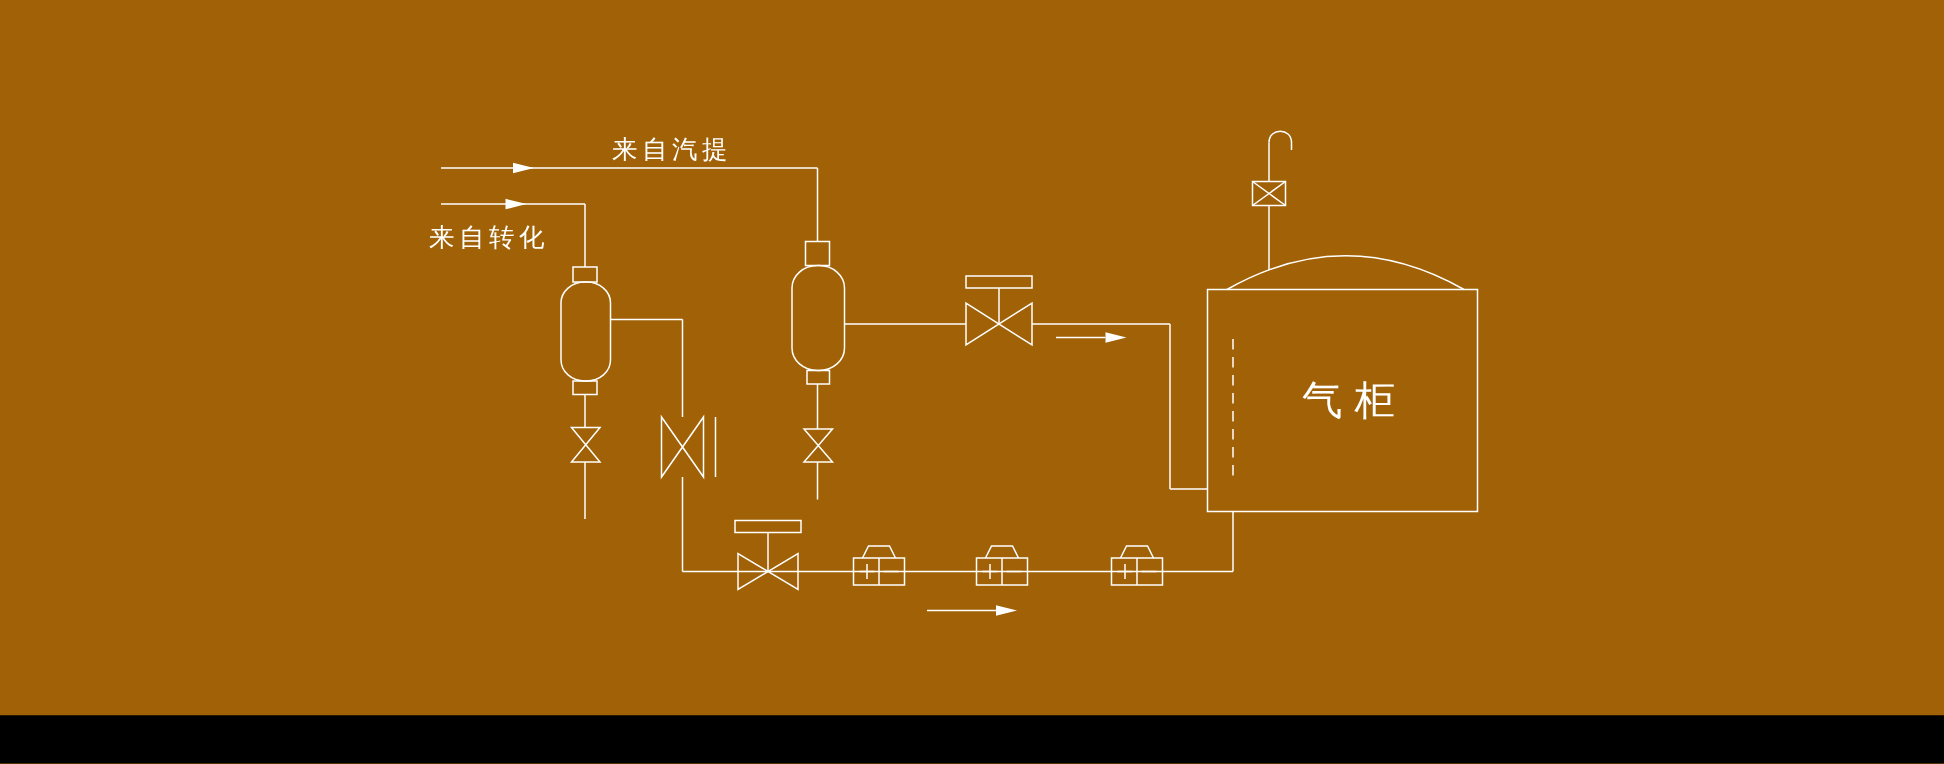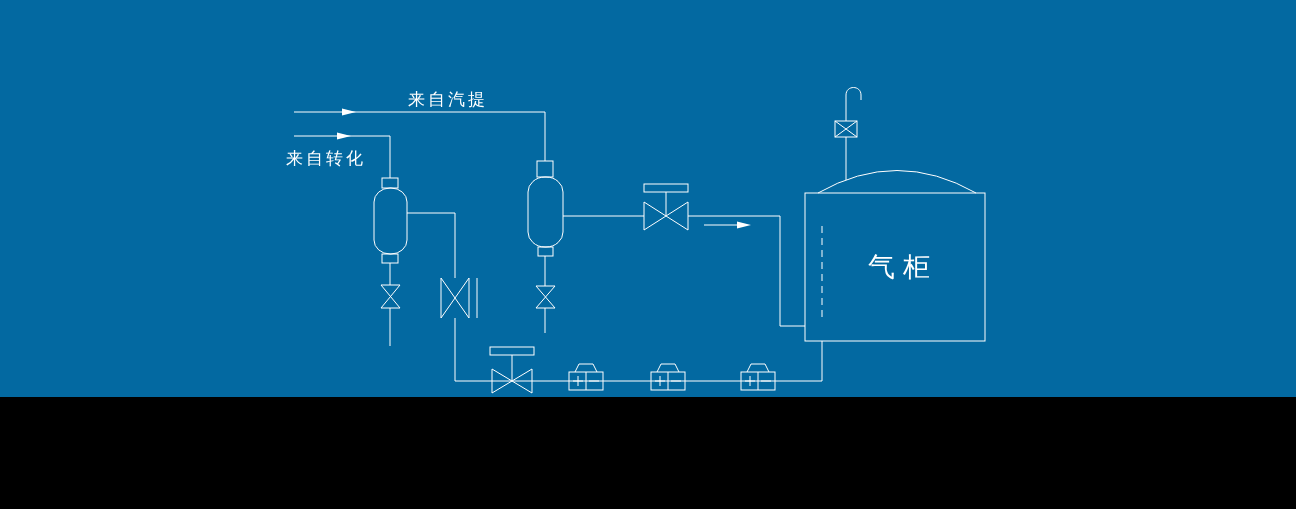--- a/index.html
+++ b/index.html
@@ -1,16 +1,16 @@
 <!DOCTYPE html>
 <html><head>
 <meta charset="utf-8">
 <style>
   html,body{margin:0;padding:0;background:#000;}
-  .stage{position:relative;width:1296px;height:397px;background:#0369a1;overflow:hidden;
+  .stage{position:relative;width:1296px;height:477px;background:#a16207;overflow:hidden;
          font-family:"DejaVu Sans",sans-serif;text-align:center;}
   svg{display:block;}
   .pid line,.pid path,.pid rect,.pid polyline{stroke:#fff;stroke-width:1;fill:none;}
   .pid .arrow{fill:#fff;stroke:none;}
   .pid .dash{stroke-dasharray:7 5;}
   .pid text{fill:#fff;stroke:none;font-family:"DejaVu Sans","Liberation Sans",sans-serif;}
   .lbl{font-size:17px;letter-spacing:3px;}
   .big{font-size:27px;letter-spacing:8px;}
 </style>
 </head>

